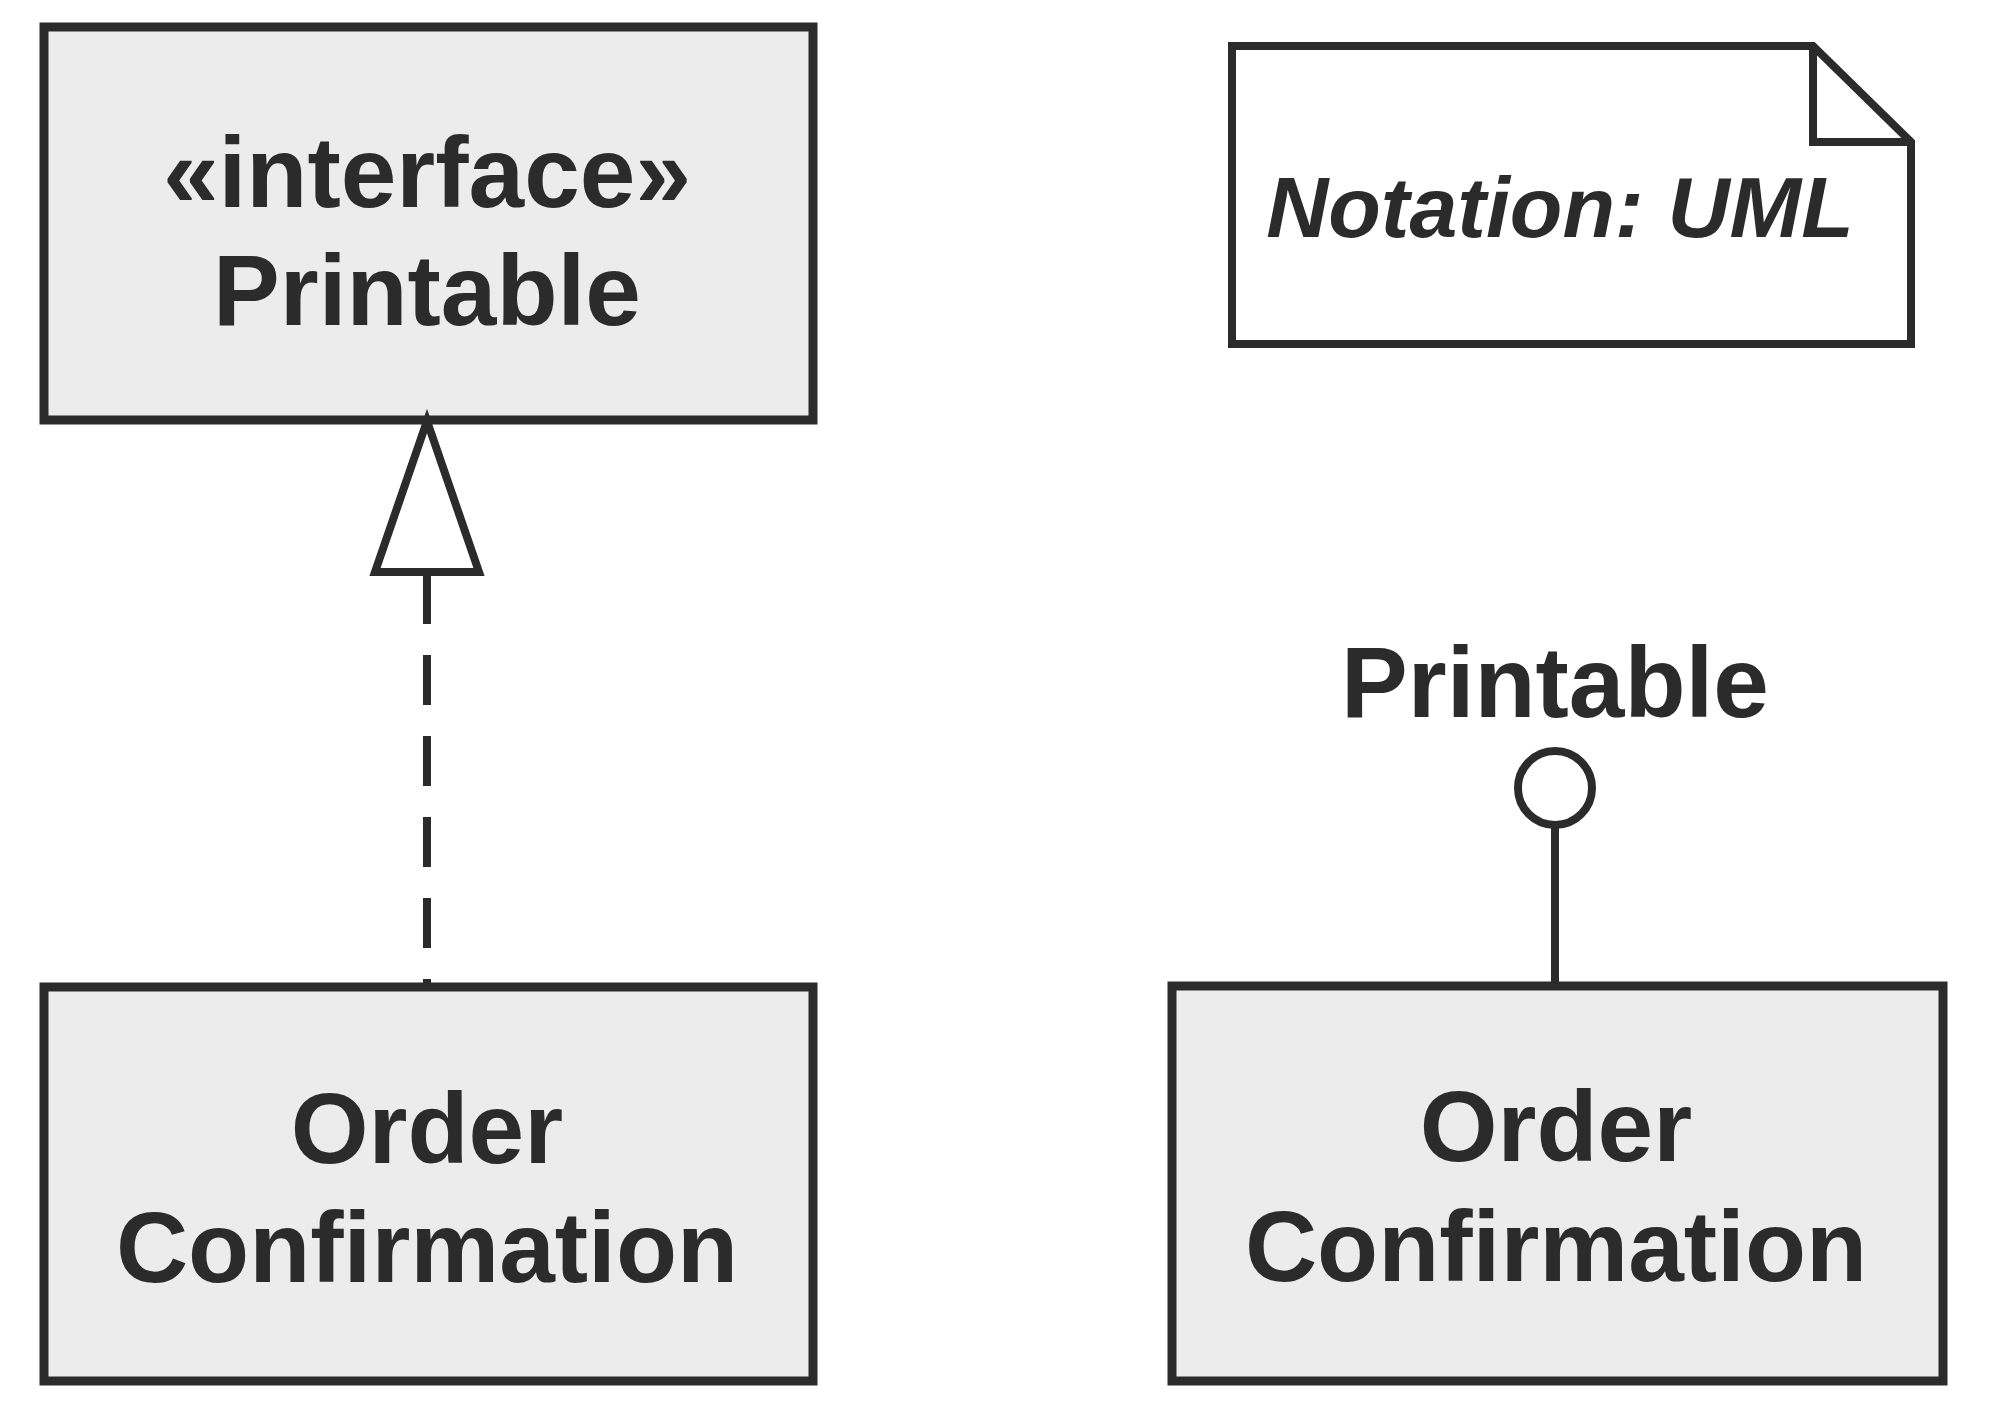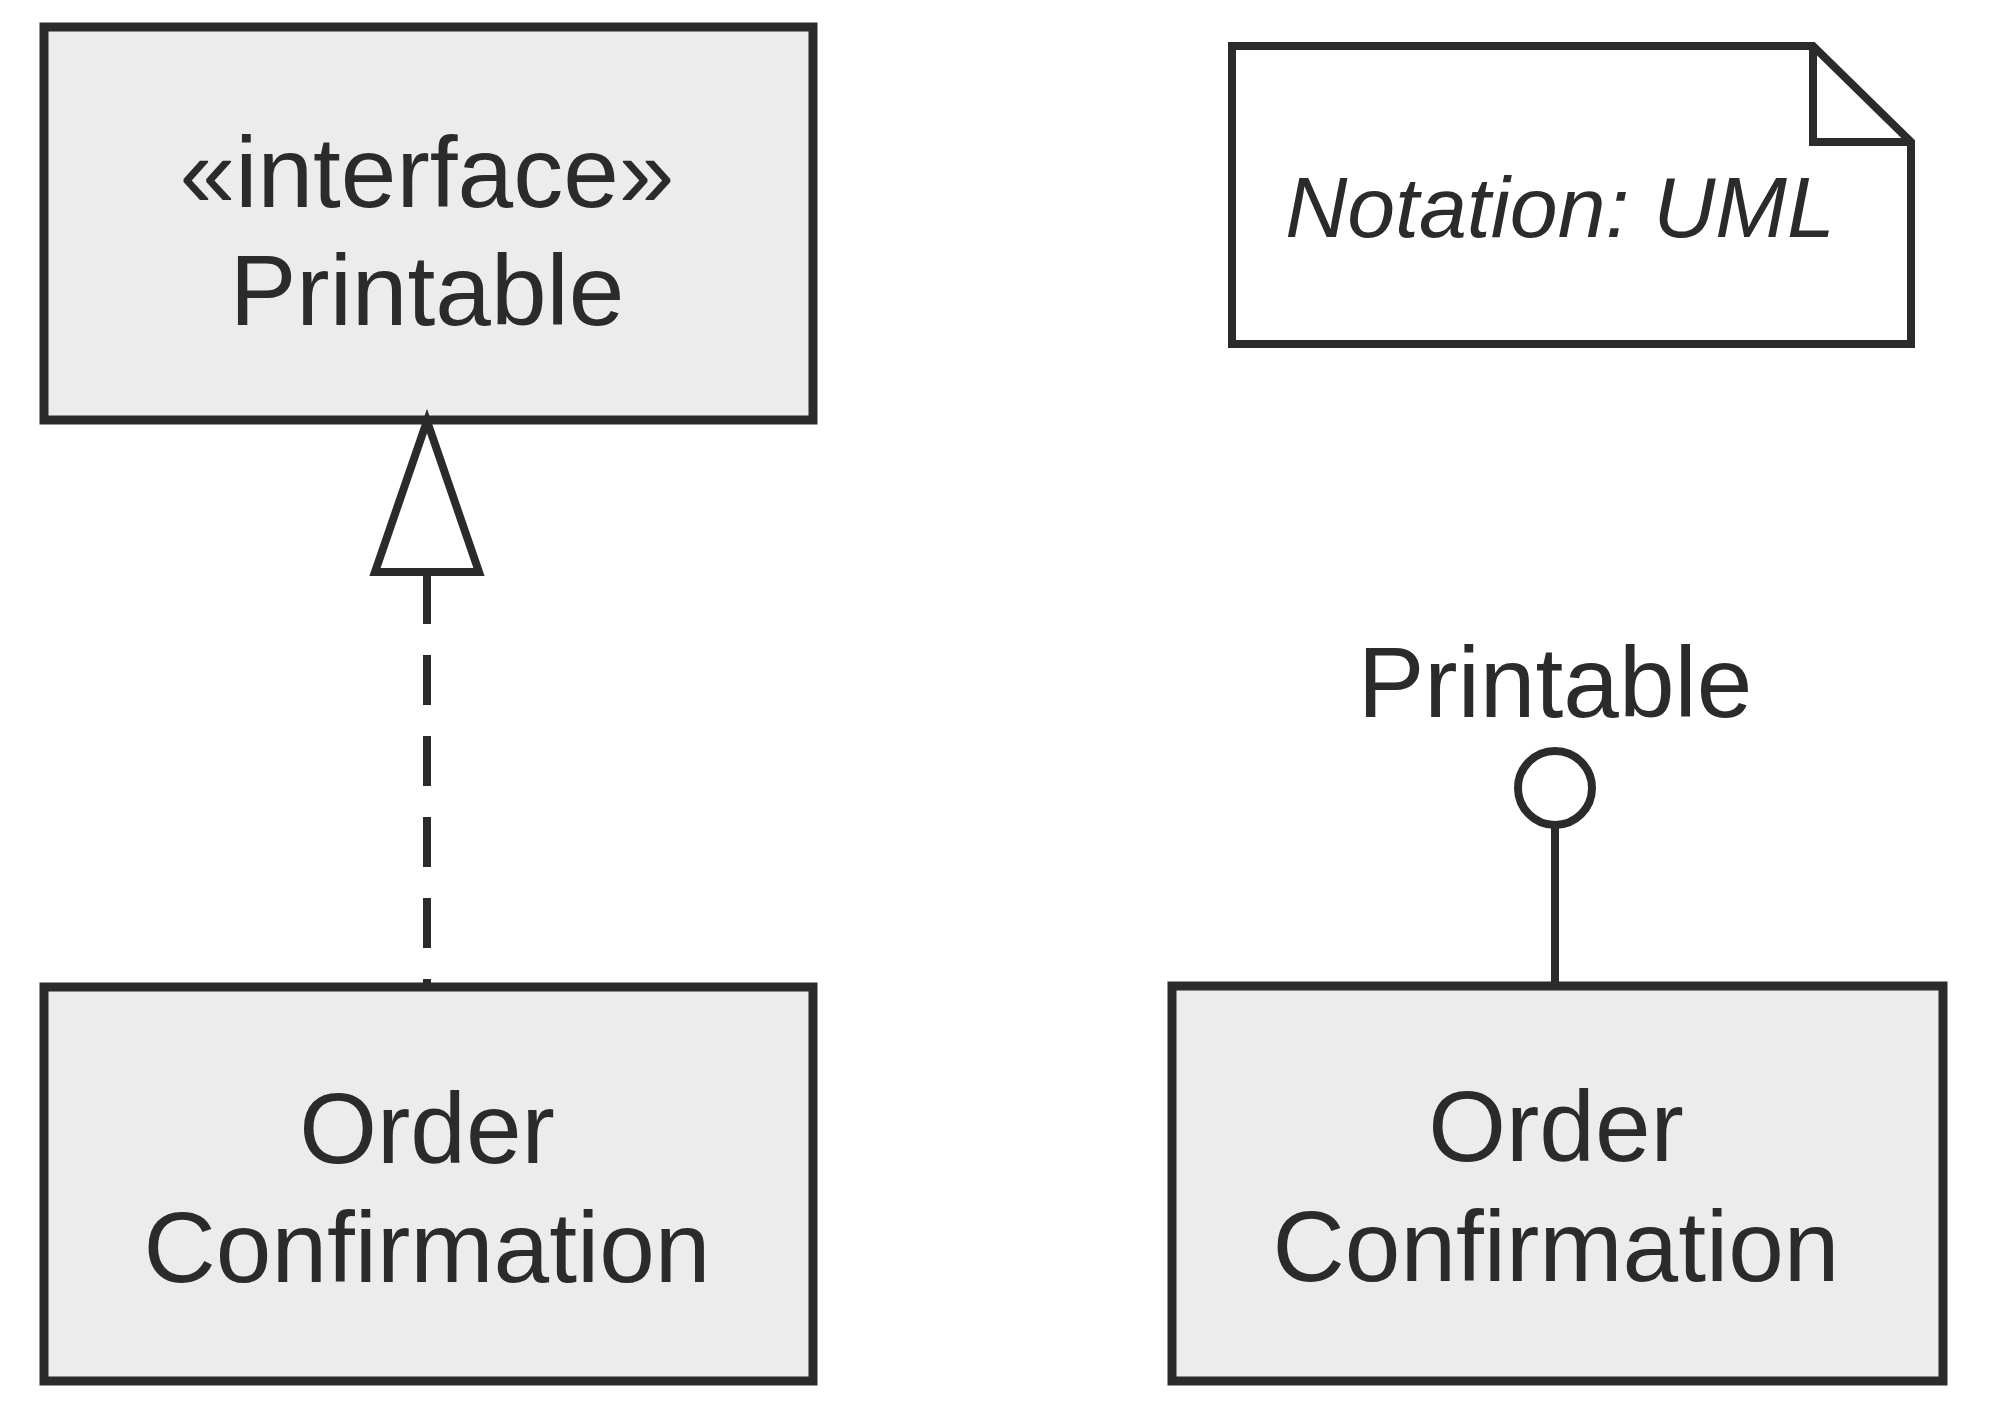--- a/index.html
+++ b/index.html
@@ -12,20 +12,21 @@
   html, body {
     width: 1996px;
     height: 1416px;
     background: var(--background);
     overflow: hidden;
   }
   .canvas {
     position: relative;
     width: 1996px;
     height: 1032px;
+    font-weight: bold;
   }
   svg { position: absolute; left: 0; top: 0; display: block; }
 
   .class-box {
     fill: var(--box-fill);
     stroke: var(--stroke);
     stroke-width: 9;
   }
   .note-shape {
     fill: var(--note-fill);

